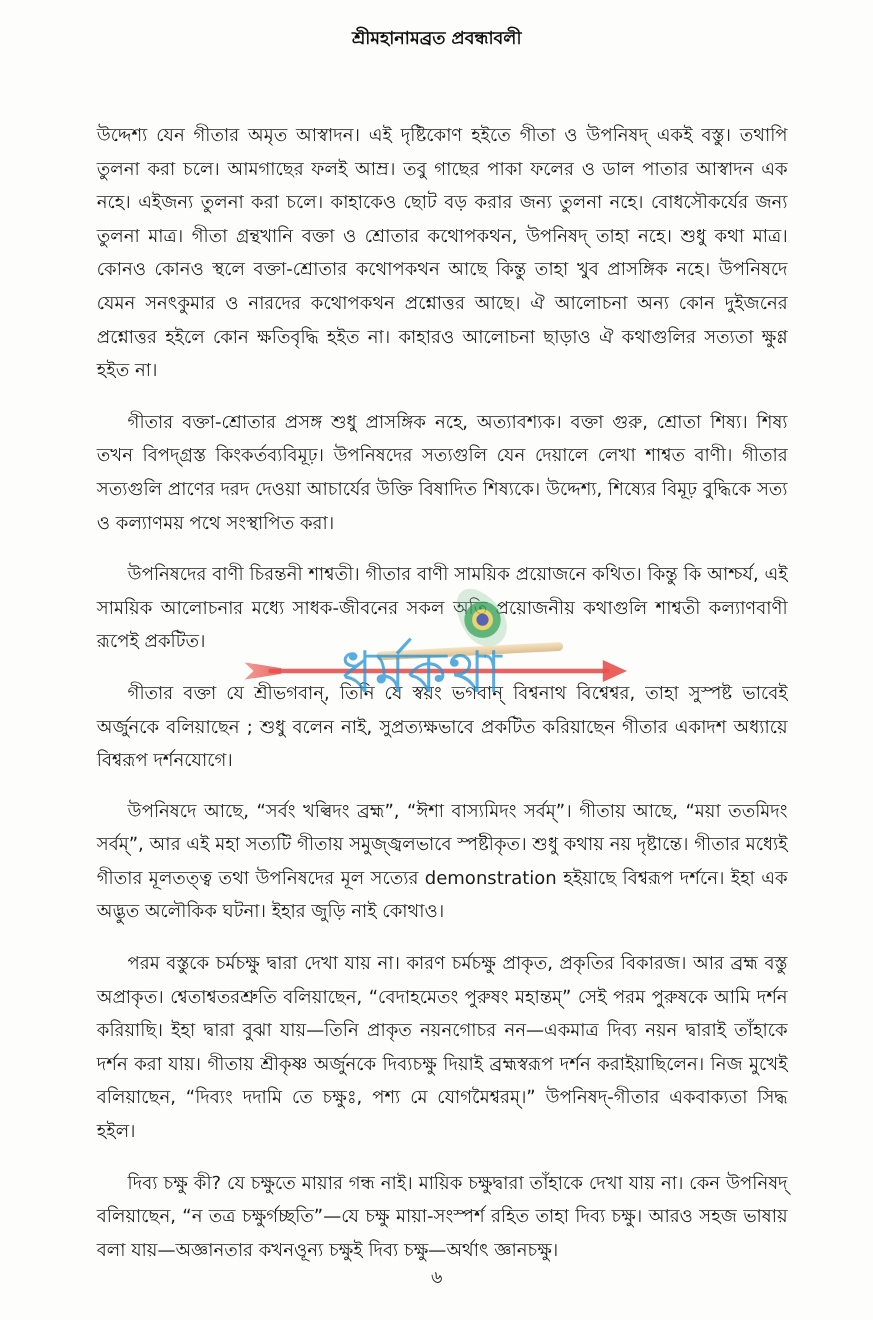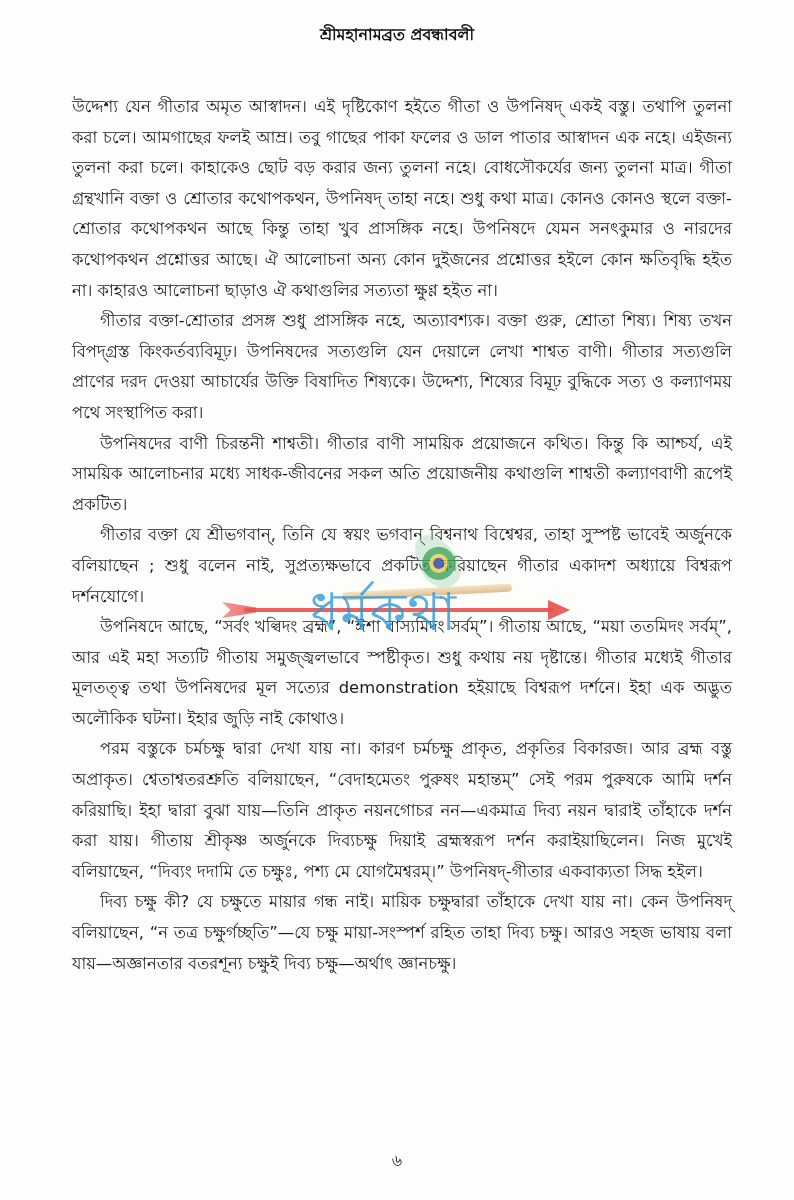--- a/index.html
+++ b/index.html
@@ -13,21 +13,21 @@
   .page { position: absolute; left: 0; top: 0; width: 794px; height: 1040px; }
   .running-head {
     position: absolute; top: 22px; left: 0; width: 794px;
     text-align: center; font-size: 16px; font-weight: bold; color: #111;
   }
   .body-text {
     position: absolute; left: 72px; top: 92px; width: 660px;
     font-size: 16.4px; line-height: 30.6px; text-align: justify;
     text-align-last: left; color: #1b1b1b;
   }
-  .para { margin: 0; }
+  .para { margin: 16px; }
   .para.indent { text-indent: 28px; }
   .folio {
     position: absolute; top: 1148px; left: 0; width: 794px;
     text-align: center; font-size: 16px; color: #222;
   }
   
   .watermark {
     position: absolute; left: 222px; top: 560px; width: 360px; height: 110px;
     pointer-events: none;
   }
@@ -70,21 +70,21 @@
 <div class="page">
   <div class="running-head">শ্রীমহানামব্রত প্রবন্ধাবলী</div>
 
   <div class="body-text">
     <p class="para">উদ্দেশ্য যেন গীতার অমৃত আস্বাদন। এই দৃষ্টিকোণ হইতে গীতা ও উপনিষদ্ একই বস্তু। তথাপি তুলনা করা চলে। আমগাছের ফলই আম্র। তবু গাছের পাকা ফলের ও ডাল পাতার আস্বাদন এক নহে। এইজন্য তুলনা করা চলে। কাহাকেও ছোট বড় করার জন্য তুলনা নহে। বোধসৌকর্যের জন্য তুলনা মাত্র। গীতা গ্রন্থখানি বক্তা ও শ্রোতার কথোপকথন, উপনিষদ্ তাহা নহে। শুধু কথা মাত্র। কোনও কোনও স্থলে বক্তা-শ্রোতার কথোপকথন আছে কিন্তু তাহা খুব প্রাসঙ্গিক নহে। উপনিষদে যেমন সনৎকুমার ও নারদের কথোপকথন প্রশ্নোত্তর আছে। ঐ আলোচনা অন্য কোন দুইজনের প্রশ্নোত্তর হইলে কোন ক্ষতিবৃদ্ধি হইত না। কাহারও আলোচনা ছাড়াও ঐ কথাগুলির সত্যতা ক্ষুণ্ণ হইত না।</p>
     <p class="para indent">গীতার বক্তা-শ্রোতার প্রসঙ্গ শুধু প্রাসঙ্গিক নহে, অত্যাবশ্যক। বক্তা গুরু, শ্রোতা শিষ্য। শিষ্য তখন বিপদ্গ্রস্ত কিংকর্তব্যবিমূঢ়। উপনিষদের সত্যগুলি যেন দেয়ালে লেখা শাশ্বত বাণী। গীতার সত্যগুলি প্রাণের দরদ দেওয়া আচার্যের উক্তি বিষাদিত শিষ্যকে। উদ্দেশ্য, শিষ্যের বিমূঢ় বুদ্ধিকে সত্য ও কল্যাণময় পথে সংস্থাপিত করা।</p>
     <p class="para indent">উপনিষদের বাণী চিরন্তনী শাশ্বতী। গীতার বাণী সাময়িক প্রয়োজনে কথিত। কিন্তু কি আশ্চর্য, এই সাময়িক আলোচনার মধ্যে সাধক-জীবনের সকল অতি প্রয়োজনীয় কথাগুলি শাশ্বতী কল্যাণবাণী রূপেই প্রকটিত।</p>
     <p class="para indent">গীতার বক্তা যে শ্রীভগবান্, তিনি যে স্বয়ং ভগবান্ বিশ্বনাথ বিশ্বেশ্বর, তাহা সুস্পষ্ট ভাবেই অর্জুনকে বলিয়াছেন ; শুধু বলেন নাই, সুপ্রত্যক্ষভাবে প্রকটিত করিয়াছেন গীতার একাদশ অধ্যায়ে বিশ্বরূপ দর্শনযোগে।</p>
     <p class="para indent">উপনিষদে আছে, “সর্বং খল্বিদং ব্রহ্ম”, “ঈশা বাস্যমিদং সর্বম্”। গীতায় আছে, “ময়া ততমিদং সর্বম্”, আর এই মহা সত্যটি গীতায় সমুজ্জ্বলভাবে স্পষ্টীকৃত। শুধু কথায় নয় দৃষ্টান্তে। গীতার মধ্যেই গীতার মূলতত্ত্ব তথা উপনিষদের মূল সত্যের demonstration হইয়াছে বিশ্বরূপ দর্শনে। ইহা এক অদ্ভুত অলৌকিক ঘটনা। ইহার জুড়ি নাই কোথাও।</p>
     <p class="para indent">পরম বস্তুকে চর্মচক্ষু দ্বারা দেখা যায় না। কারণ চর্মচক্ষু প্রাকৃত, প্রকৃতির বিকারজ। আর ব্রহ্ম বস্তু অপ্রাকৃত। শ্বেতাশ্বতরশ্রুতি বলিয়াছেন, “বেদাহমেতং পুরুষং মহান্তম্” সেই পরম পুরুষকে আমি দর্শন করিয়াছি। ইহা দ্বারা বুঝা যায়—তিনি প্রাকৃত নয়নগোচর নন—একমাত্র দিব্য নয়ন দ্বারাই তাঁহাকে দর্শন করা যায়। গীতায় শ্রীকৃষ্ণ অর্জুনকে দিব্যচক্ষু দিয়াই ব্রহ্মস্বরূপ দর্শন করাইয়াছিলেন। নিজ মুখেই বলিয়াছেন, “দিব্যং দদামি তে চক্ষুঃ, পশ্য মে যোগমৈশ্বরম্।” উপনিষদ্-গীতার একবাক্যতা সিদ্ধ হইল।</p>
-    <p class="para indent">দিব্য চক্ষু কী? যে চক্ষুতে মায়ার গন্ধ নাই। মায়িক চক্ষুদ্বারা তাঁহাকে দেখা যায় না। কেন উপনিষদ্ বলিয়াছেন, “ন তত্র চক্ষুর্গচ্ছতি”—যে চক্ষু মায়া-সংস্পর্শ রহিত তাহা দিব্য চক্ষু। আরও সহজ ভাষায় বলা যায়—অজ্ঞানতার বতরশূন্য চক্ষুই দিব্য চক্ষু—অর্থাৎ জ্ঞানচক্ষু।</p>
+    <p class="para indent">দিব্য চক্ষু কী? যে চক্ষুতে মায়ার গন্ধ নাই। মায়িক চক্ষুদ্বারা তাঁহাকে দেখা যায় না। কেন উপনিষদ্ বলিয়াছেন, “ন তত্র চক্ষুর্গচ্ছতি”—যে চক্ষু মায়া-সংস্পর্শ রহিত তাহা দিব্য চক্ষু। আরও সহজ ভাষায় বলা যায়—অজ্ঞানতার কখনওূন্য চক্ষুই দিব্য চক্ষু—অর্থাৎ জ্ঞানচক্ষু।</p>
   </div>
 
   <div class="watermark">
     <div class="wm-feather"></div>
     <div class="wm-flute"></div>
     <div class="wm-arrow-tail"></div>
     <div class="wm-arrow-shaft"></div>
     <div class="wm-arrow-head"></div>
     <div class="wm-text">ধর্মকথা</div>
   </div>

